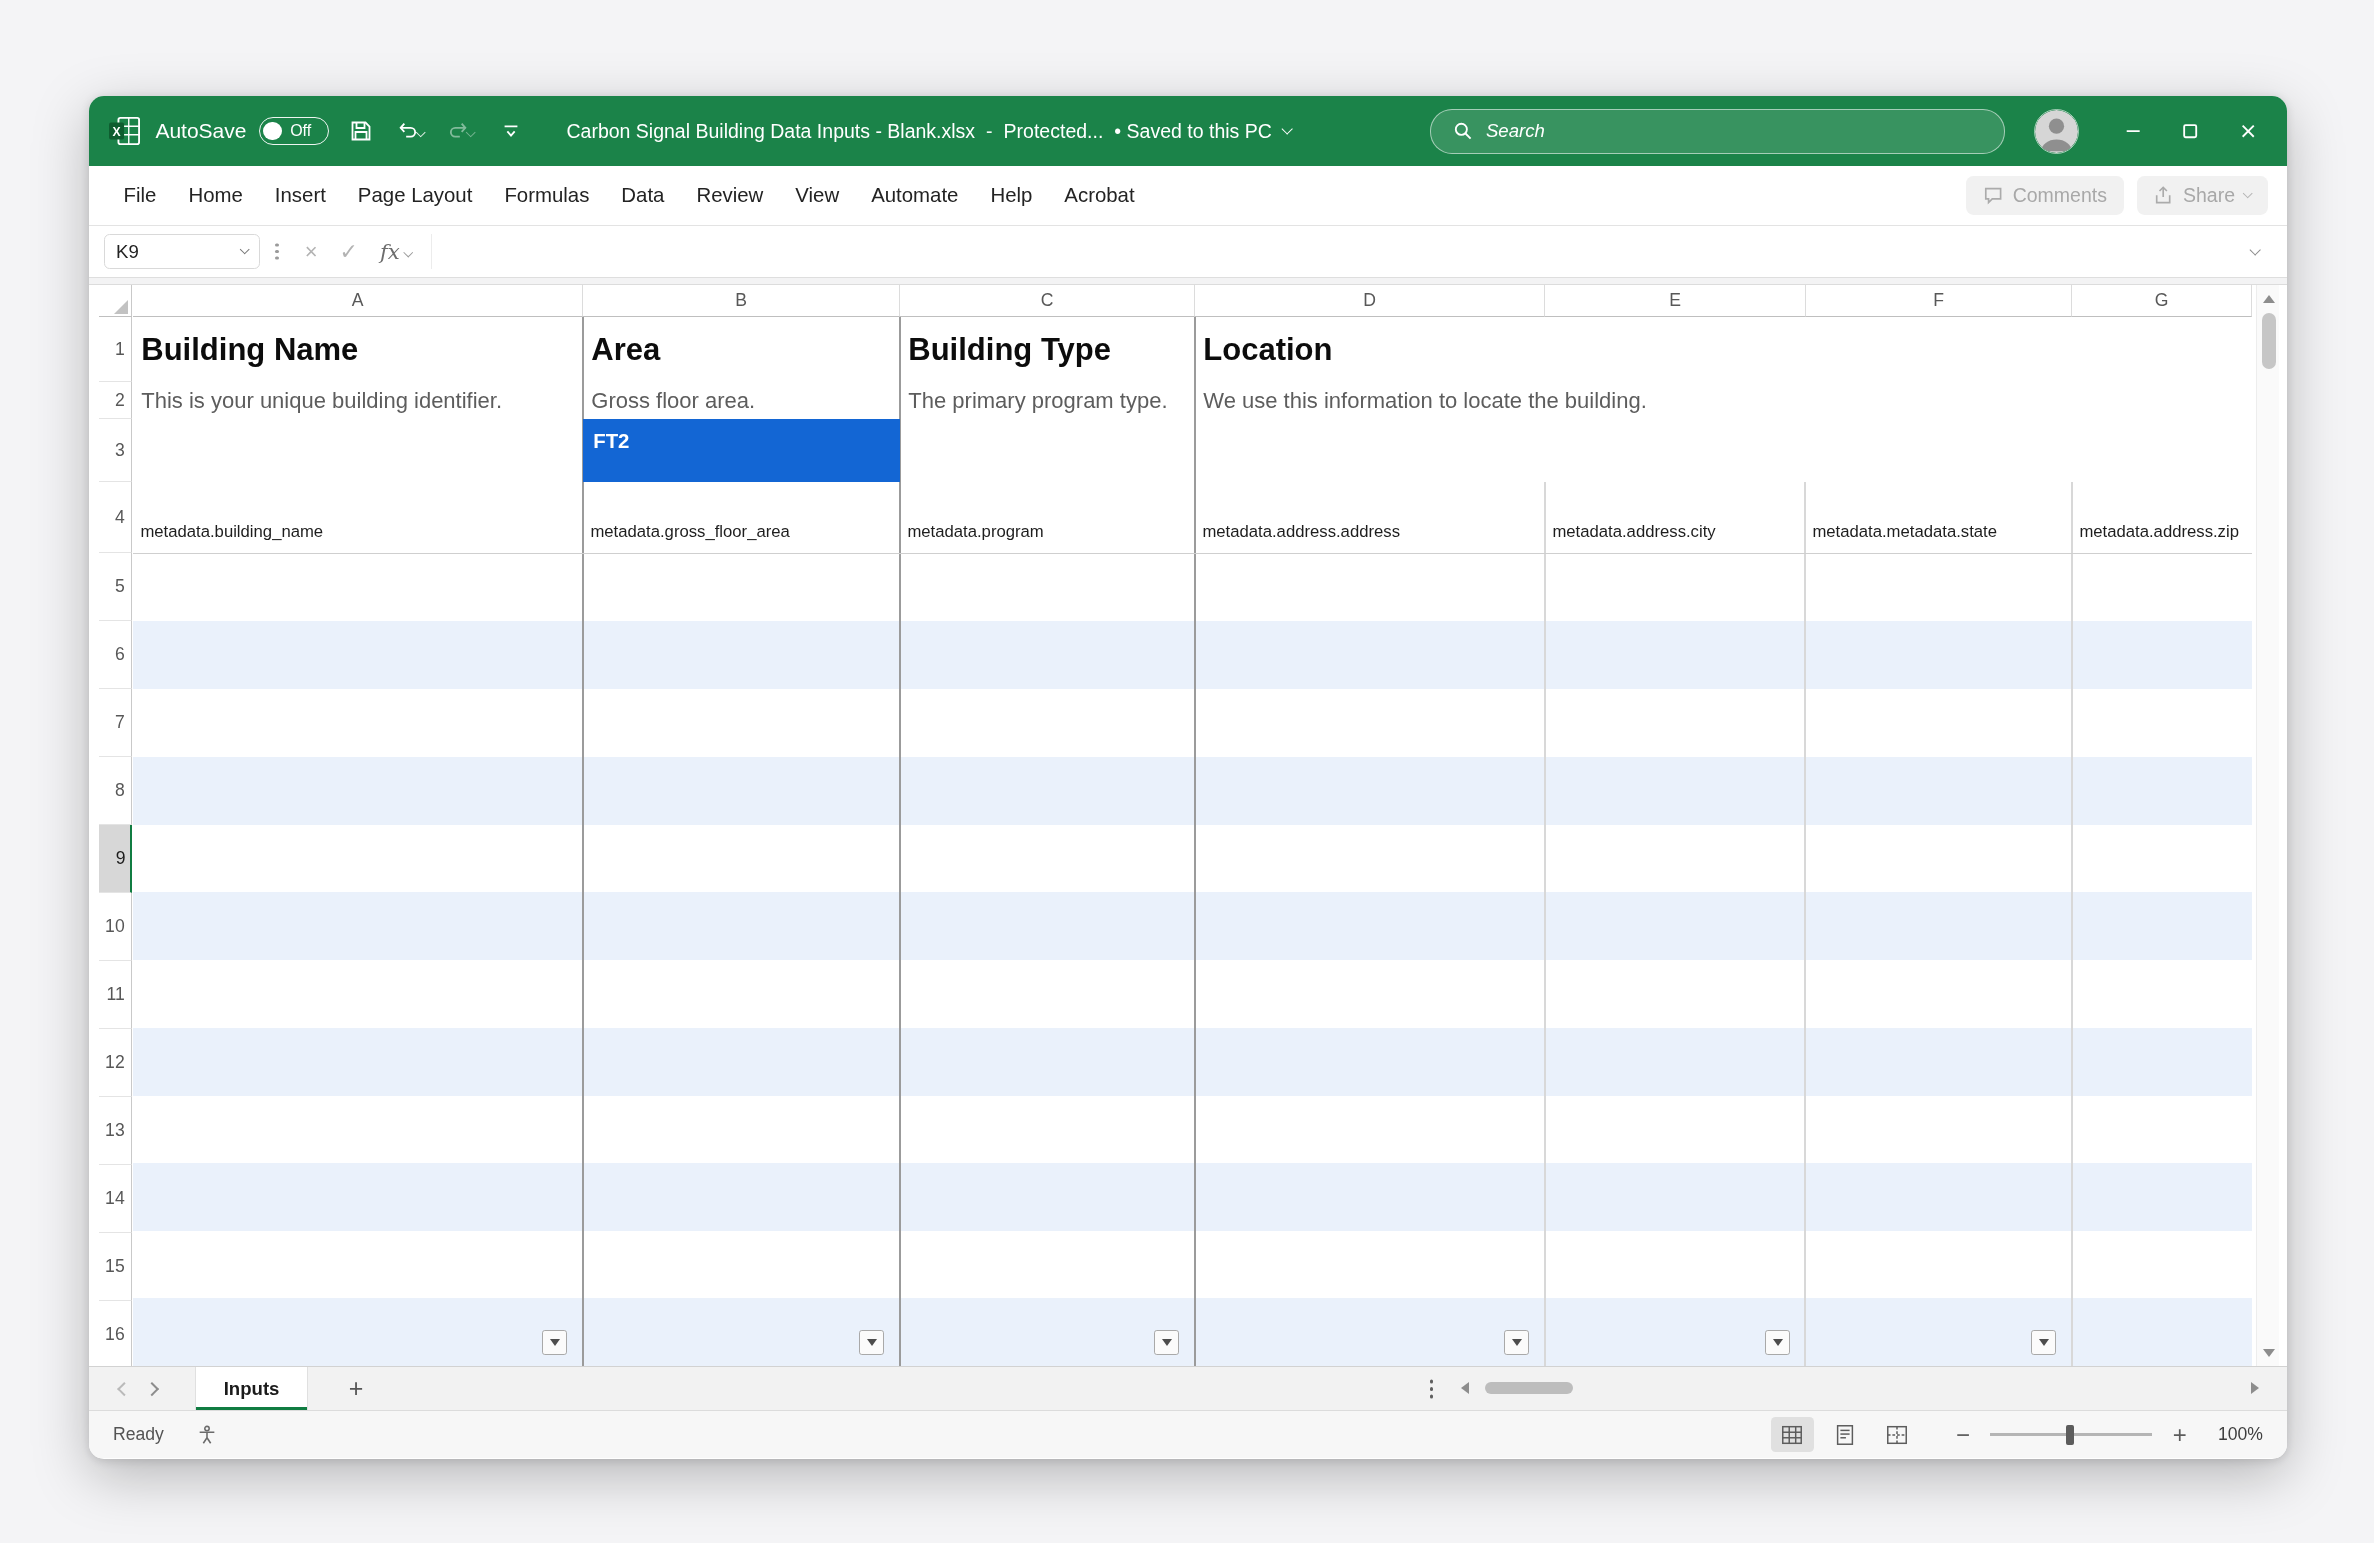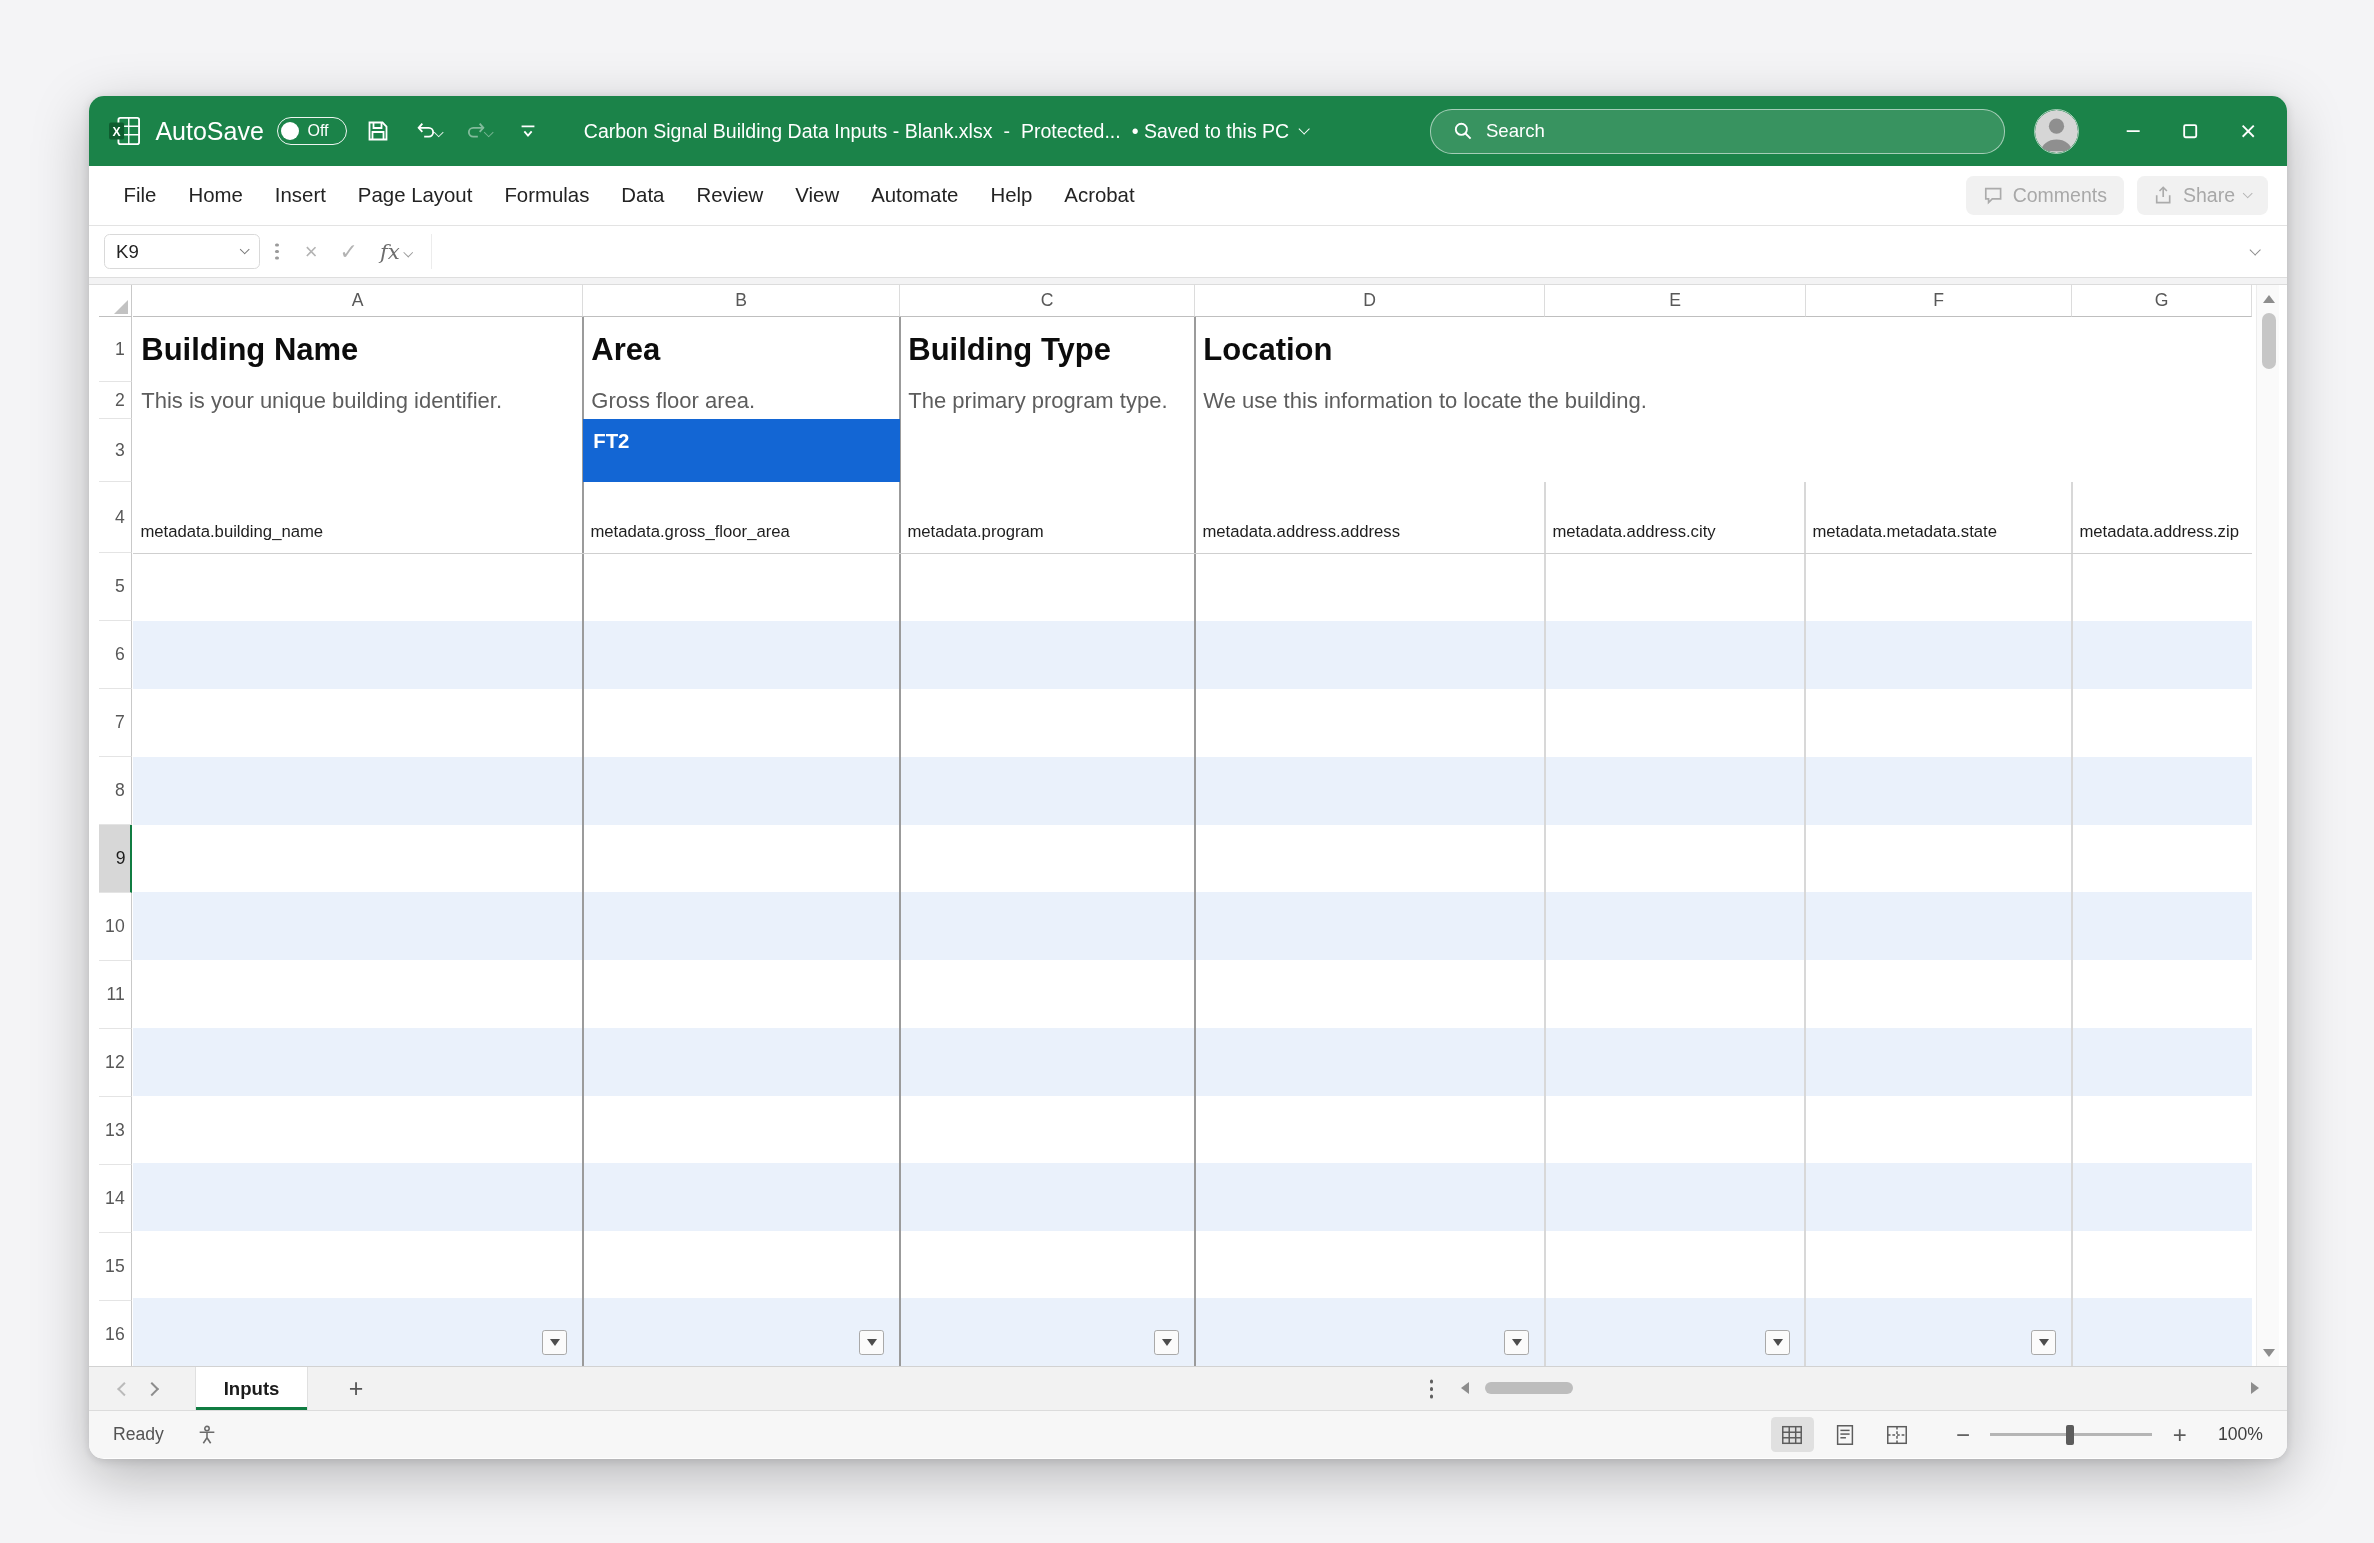--- a/index.html
+++ b/index.html
@@ -16,38 +16,38 @@
     box-shadow:0 16.7px 56px rgba(0,0,0,.25), 0 1.9px 9.3px rgba(0,0,0,.12);
     display:flex; flex-direction:column;
   }
 
   
   .titlebar {
     height:70px; flex:0 0 auto; background:#1B8349; color:#fff;
     display:flex; align-items:center; padding:0 13px 0 20.4px; gap:13px;
   }
   .excel-icon { width:33px; height:32px; display:flex; align-items:center; }
-  .autosave-label { font-size:25px;text-align:right; }
+  .autosave-label { font-size:21px;text-align:right; }
   .autosave-toggle {
     height:28px; min-width:70px; border:1.9px solid rgba(255,255,255,.92);
     border-radius:927px; display:flex; align-items:center; gap:8.3px; padding:1.9px 9.3px 1.9px 2.8px;
   }
   .autosave-knob { width:18.6px; height:18.6px; border-radius:50%; background:#fff; }
   .autosave-state { font-size:16px; color:#fff; }
   .tb-icon { width:37px; height:37px; display:flex; align-items:center; justify-content:center; border-radius:5.6px; }
   .tb-icon.disabled { opacity:.45; }
   .tb-caret { width:7.4px; height:7.4px; border-right:1.9px solid rgba(255,255,255,.85); border-bottom:1.9px solid rgba(255,255,255,.85); transform:rotate(45deg); margin-left:-3.7px; margin-top:3.7px;}
   .tb-title { margin-left:24px; font-size:19.5px; white-space:nowrap; display:flex; align-items:center; gap:11px; }
   .tb-title .dim { opacity:.95; }
   .title-chev { width:8.3px; height:8.3px; border-right:1.9px solid #fff; border-bottom:1.9px solid #fff; transform:rotate(45deg); margin-top:-3.7px;}
   .tb-spacer { flex:1; }
   .tb-search {
     width:575px; height:45px; border-radius:22px;
     background:rgba(255,255,255,.13); border:0.9px solid rgba(255,255,255,.55);
-    display:flex; align-items:center; gap:13px; padding:0 22px; font-size:18.6px; color:#ffffff;
+    display:flex; align-items:center; gap:13px; padding:0 22px; font-size:18.6px; color:#ffffff;font-style:italic;
   }
   .tb-right { display:flex; align-items:center; gap:5.6px; margin-left:16.7px; }
   .avatar { width:45px; height:45px; border-radius:50%; overflow:hidden; margin-right:22px; border:1.9px solid rgba(255,255,255,.6); }
   .win-btn { width:52px; height:48px; display:flex; align-items:center; justify-content:center; border-radius:5.6px; }
 
   
   .menubar { height:60px; flex:0 0 auto; background:#fff; border-bottom:0.9px solid #e3e3e3;
     display:flex; align-items:center; padding:0 18.6px; }
   .menu-item { padding:9.3px 16px; font-size:20.4px; color:#232323; border-radius:5.6px; white-space:nowrap; }
   .menubar-right { margin-left:auto; display:flex; align-items:flex-start; gap:13px; }

